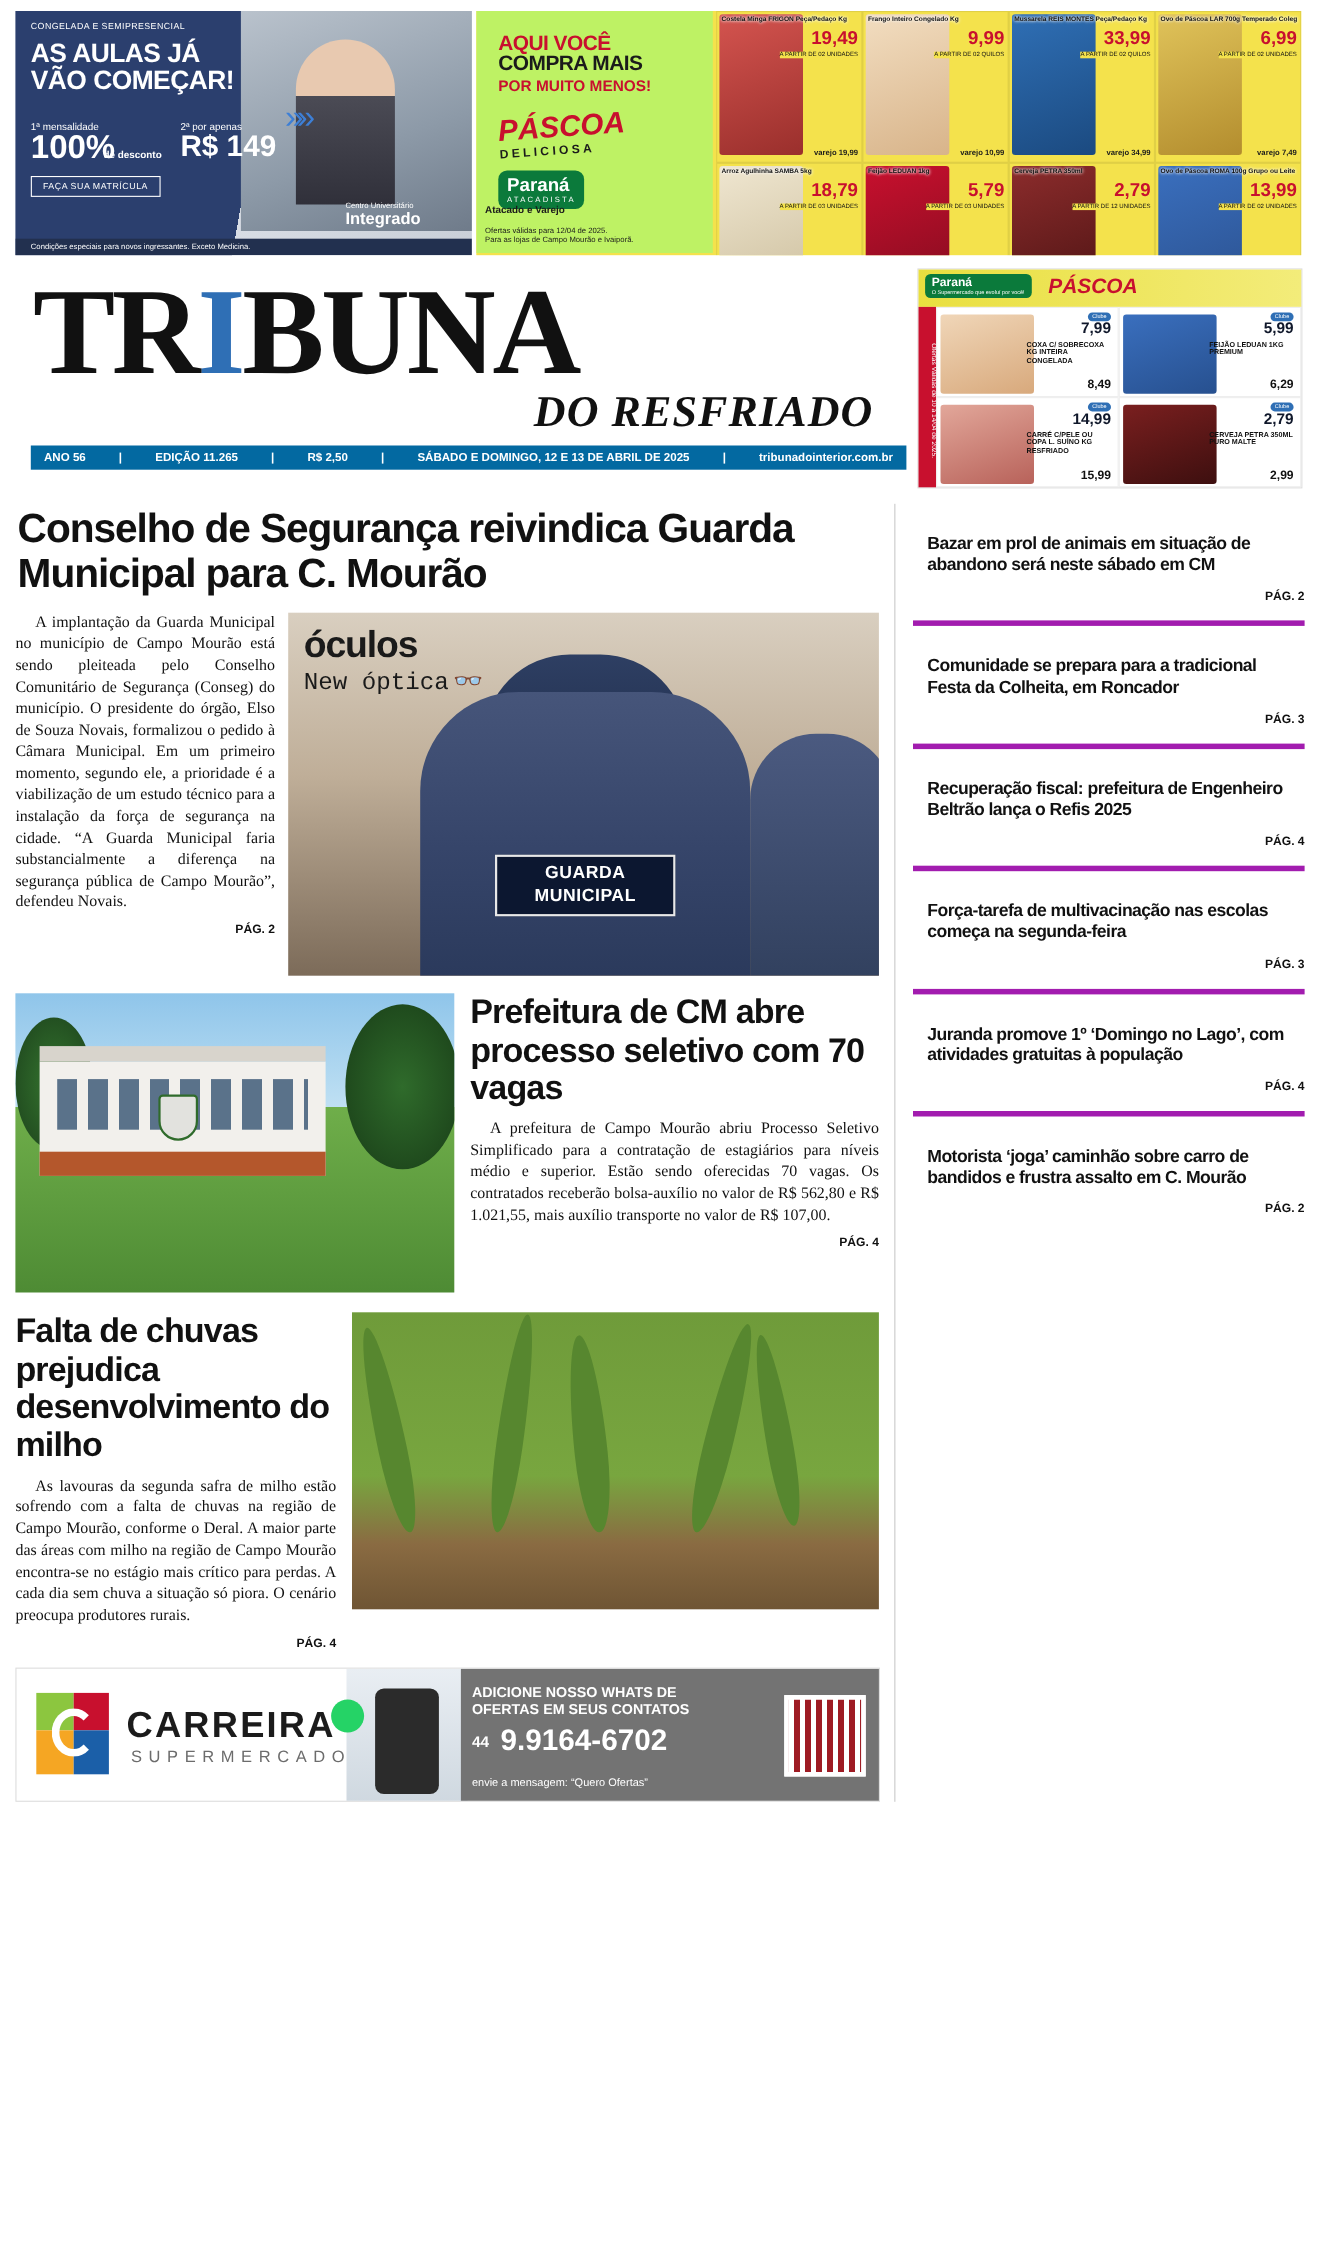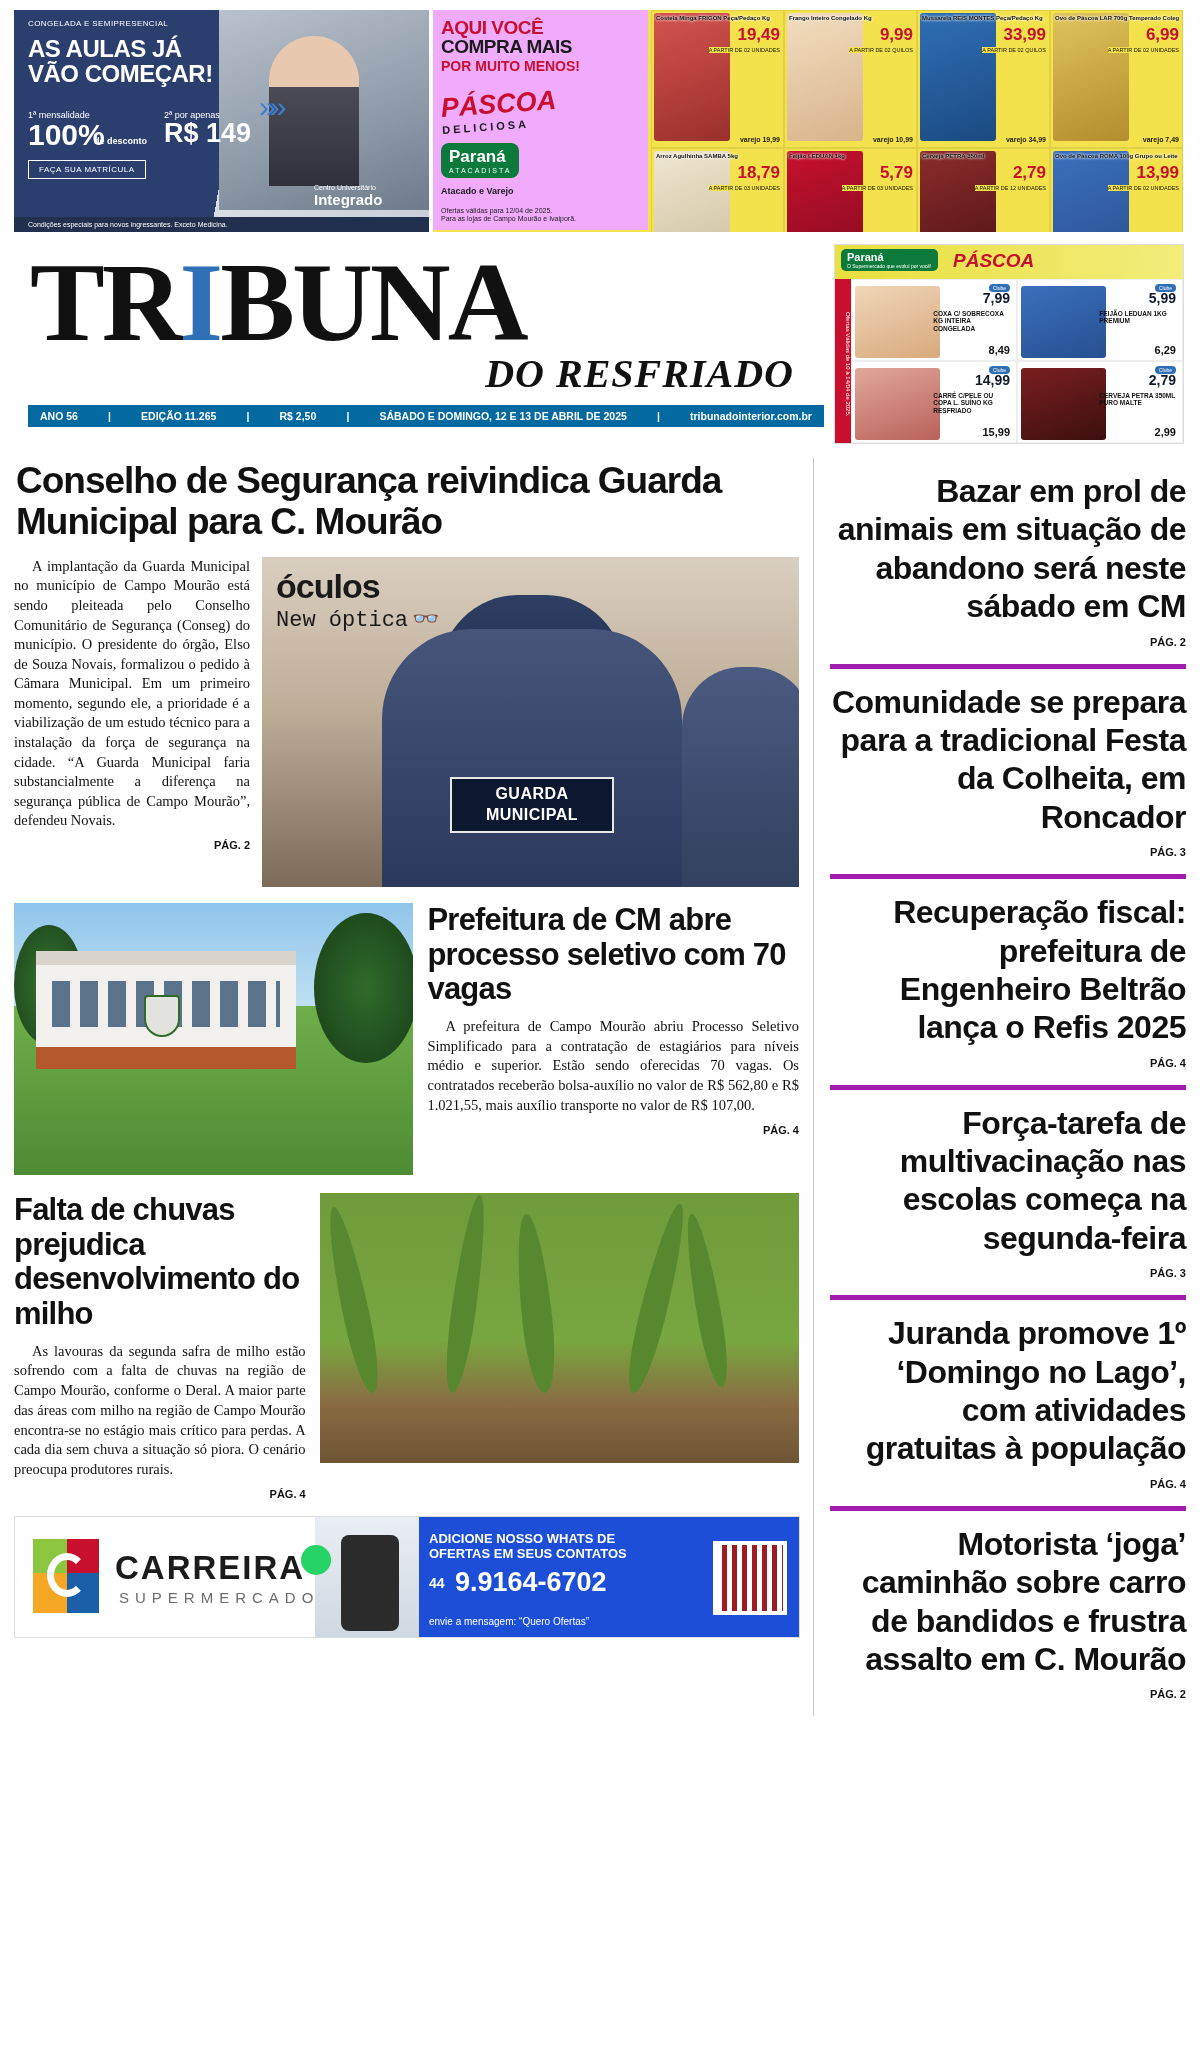--- a/index.html
+++ b/index.html
@@ -39,21 +39,21 @@
   .ad-integrado .btn { position:absolute; left:14px; top:150px; border:1px solid #fff; padding:4px 10px; font-size:8px; letter-spacing:.5px; }
   .ad-integrado .logo { position:absolute; left:300px; bottom:24px; font-size:15px; font-weight:700; color:#fff; }
   .ad-integrado .logo small { display:block; font-size:7px; font-weight:400; }
   .ad-integrado .legal { position:absolute; left:0; bottom:0; width:100%; background:#22304f; font-size:7px; padding:4px 14px; }
   .arrows { position:absolute; left:245px; top:80px; color:#3d7fd6; font-size:30px; letter-spacing:-6px; }
 
   .ad-parana {
     width:750px; height:222px; position:relative;
     background:#f4e24c; overflow:hidden; color:#1b1b1b;
   }
-  .ap-left { position:absolute; left:0; top:0; width:215px; height:220px; background:#f0abfc; padding:8px; }
+  .ap-left { position:absolute; left:0; top:0; width:215px; height:220px; background:#bef264; padding:20px; }
   .ap-left h4 { margin:0; font-size:22px; font-weight:800; color:#c8102e; line-height:1; letter-spacing:-.5px; }
   .ap-left h4 span { display:block; color:#1b1b1b; font-size:19px; }
   .ap-left .mm { font-size:14px; font-weight:800; color:#c8102e; margin-top:2px; }
   .ap-pascoa { margin-top:12px; font-size:27px; font-weight:800; color:#c8102e; font-style:italic; transform:rotate(-4deg); }
   .ap-pascoa small { display:block; font-size:11px; letter-spacing:3px; color:#1b1b1b; font-style:normal; }
   .ap-logo { margin-top:14px; background:#0b7a3b; color:#fff; border-radius:8px; padding:4px 8px; display:inline-block; font-size:17px; font-weight:800; }
   .ap-logo small { display:block; font-size:7px; letter-spacing:2px; font-weight:400; }
   .ap-tag { position:absolute; left:8px; bottom:34px; font-size:9px; font-weight:700; }
   .ap-legal { position:absolute; left:8px; bottom:6px; font-size:7px; line-height:1.25; }
   .ap-grid { position:absolute; left:218px; top:0; width:532px; height:276px; display:grid; grid-template-columns:repeat(4,1fr); grid-template-rows:repeat(2,1fr); }
@@ -151,33 +151,33 @@
   .ad-carreira .logo-c .sq1 { position:absolute; left:0; top:0; width:34px; height:34px; background:#8cc63f; }
   .ad-carreira .logo-c .sq2 { position:absolute; left:34px; top:0; width:32px; height:34px; background:#c8102e; }
   .ad-carreira .logo-c .sq3 { position:absolute; left:0; top:34px; width:34px; height:40px; background:#f5a623; }
   .ad-carreira .logo-c .sq4 { position:absolute; left:34px; top:34px; width:32px; height:40px; background:#1b5fa8; }
   .ad-carreira .logo-c .cc { position:absolute; left:14px; top:14px; width:40px; height:44px; border:7px solid #fff; border-radius:50%; border-right-color:transparent; }
   .ad-carreira .nm { position:absolute; left:100px; top:32px; font-size:33px; font-weight:800; letter-spacing:2px; color:#1b1b1b; }
   .ad-carreira .sub { position:absolute; left:104px; top:72px; font-size:15px; letter-spacing:6px; color:#6c6c6c; }
   .ad-carreira .phone-img { position:absolute; left:300px; top:0; width:110px; height:122px; background:linear-gradient(180deg,#e9eef3,#cfd8e0); }
   .ad-carreira .phone-img:after { content:""; position:absolute; left:26px; top:18px; width:58px; height:96px; background:#2b2b2b; border-radius:8px; }
   .ad-carreira .wa { position:absolute; left:286px; top:28px; width:30px; height:30px; background:#25d366; border-radius:50%; }
-  .ad-carreira .red { position:absolute; left:404px; top:0; width:382px; height:122px; background:#1d4ed8; color:#fff; }
+  .ad-carreira .red { position:absolute; left:404px; top:0; width:382px; height:122px; background:#737373; color:#fff; }
   .ad-carreira .red .l1 { position:absolute; left:10px; top:14px; font-size:13px; font-weight:700; line-height:1.2; }
   .ad-carreira .red .ddd { position:absolute; left:10px; top:58px; font-size:14px; font-weight:700; }
   .ad-carreira .red .num { position:absolute; left:36px; top:50px; font-size:27px; font-weight:800; }
   .ad-carreira .red .l3 { position:absolute; left:10px; bottom:12px; font-size:10px; }
   .ad-carreira .red .qr { position:absolute; right:14px; top:24px; width:74px; height:74px; background:
       repeating-linear-gradient(90deg,#fff 0 5px,#9e1b23 5px 10px),
       repeating-linear-gradient(0deg,#fff 0 5px,transparent 5px 10px); background-color:#fff; border:4px solid #fff; }
 
   
   .brief { padding:14px 0 16px 0; border-top:5px solid #a21caf; }
   .brief:first-child { border-top:none; }
-  .brief h3 { font-size:32px; font-weight:700; line-height:1.2; letter-spacing:-.5px; margin:0;text-align:right; }
+  .brief h3 { font-size:16px; font-weight:700; line-height:1.2; letter-spacing:-.5px; margin:13px; }
   .brief .pg { text-align:right; font-size:11px; font-weight:700; margin-top:10px; }
 </style>
 </head>
 <body>
 
 <div class="page">
 
   <div class="topads">
 
     <div class="ad-integrado">

